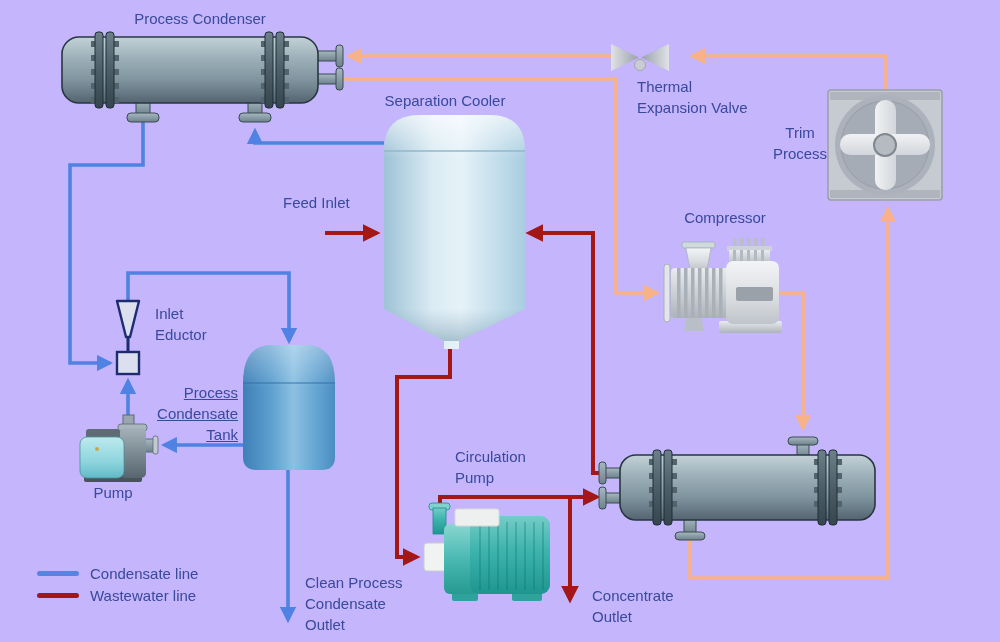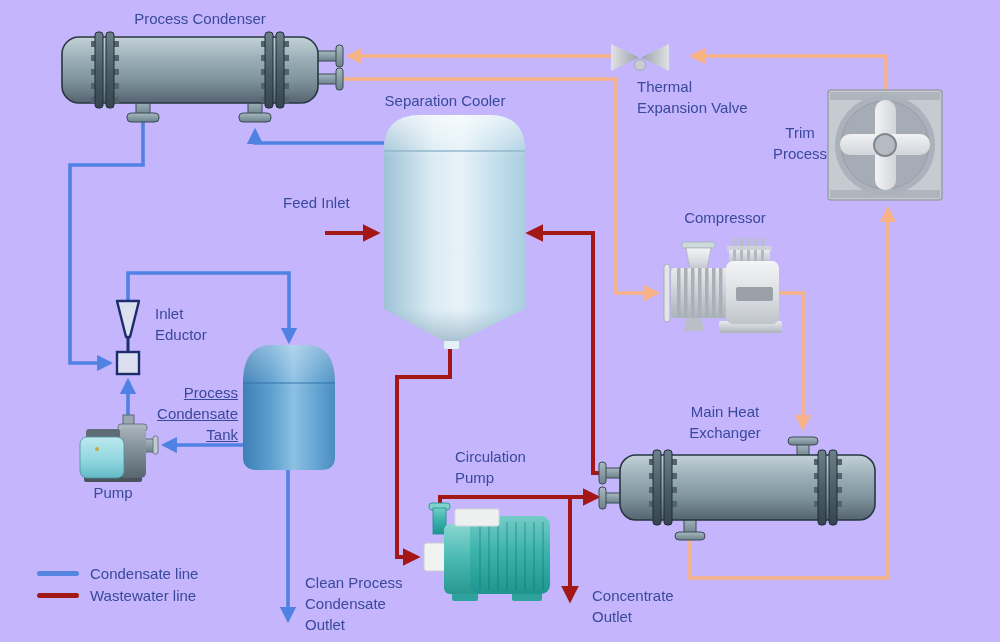--- a/index.html
+++ b/index.html
@@ -312,22 +312,20 @@
   </g>
 </svg>
 
 <div class="lbl center" style="left:120px;top:8px;width:160px">Process Condenser</div>
 <div class="lbl center" style="left:375px;top:90px;width:140px">Separation Cooler</div>
 <div class="lbl" style="left:637px;top:76px;width:160px">Thermal
 Expansion Valve</div>
 <div class="lbl center" style="left:757px;top:122px;width:86px">Trim
 Process</div>
 <div class="lbl center" style="left:655px;top:207px;width:140px">Compressor</div>
-<div class="lbl center" style="left:658px;top:401px;width:134px">Main Heat
-Exchanger</div>
 <div class="lbl" style="left:283px;top:192px;width:100px">Feed Inlet</div>
 <div class="lbl" style="left:155px;top:303px;width:100px">Inlet
 Eductor</div>
 <div class="lbl right" style="left:140px;top:382px;width:98px">Process
 Condensate
 Tank</div>
 <div class="lbl center" style="left:80px;top:482px;width:66px">Pump</div>
 <div class="lbl" style="left:455px;top:446px;width:110px">Circulation
 Pump</div>
 <div class="lbl" style="left:305px;top:572px;width:130px">Clean Process

